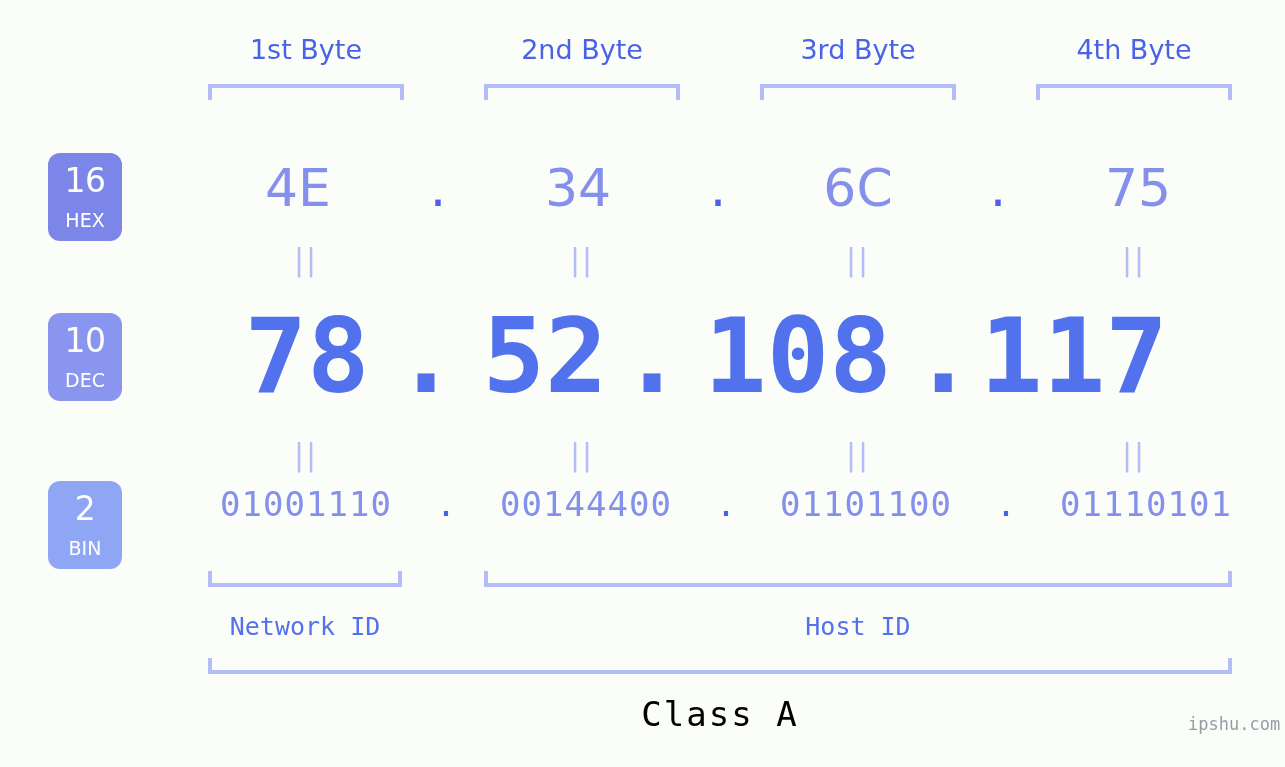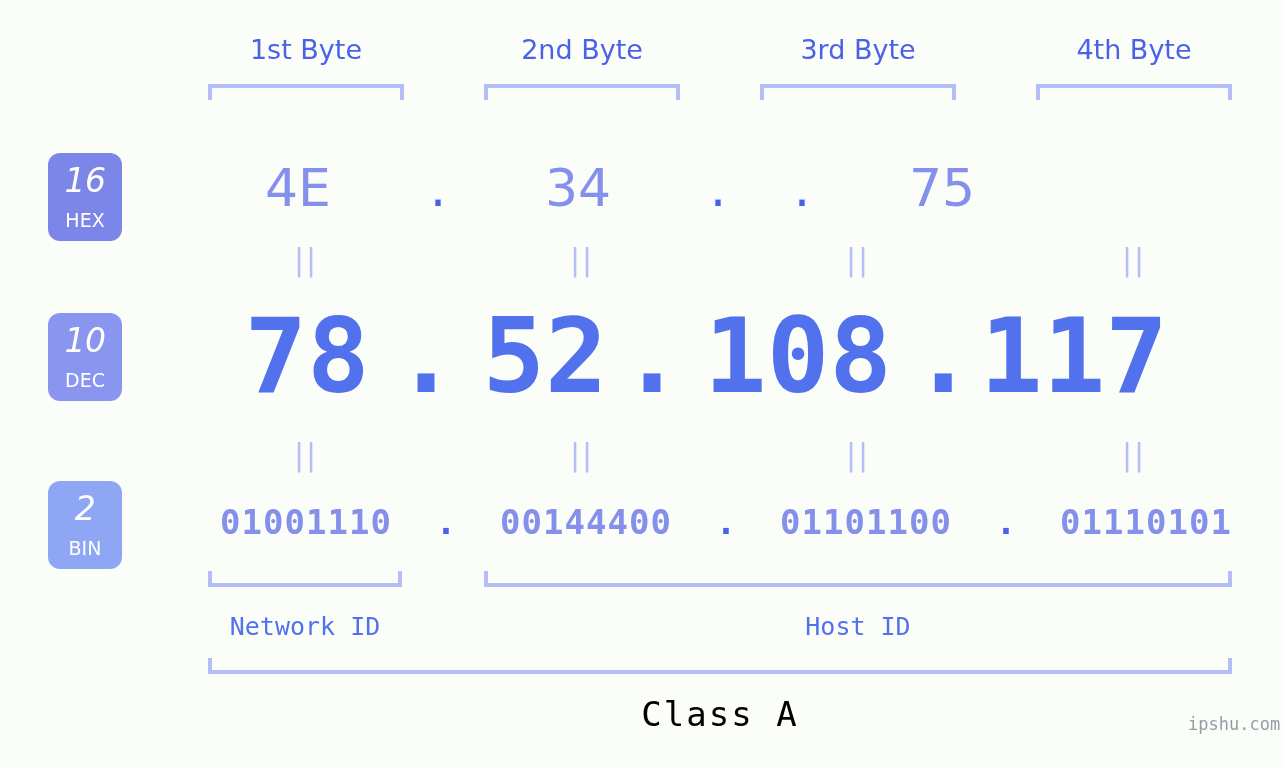--- a/index.html
+++ b/index.html
@@ -42,21 +42,21 @@
     width: 74px;
     border-radius: 12px;
     color: #ffffff;
     display: flex;
     flex-direction: column;
     align-items: center;
     justify-content: center;
     font-family: "DejaVu Sans", sans-serif;
     line-height: 1;
   }
-  .badge .num { font-size: 33px; letter-spacing: -0.5px; font-style: italic; }
+  .badge .num { font-size: 33px; letter-spacing: -0.5px; }
   .badge .nm  { font-size: 19px; margin-top: 14px; }
 
   
   .row { position: absolute; display: flex; align-items: baseline; }
 
   .hexrow { color: #8490ec; font-family: "DejaVu Sans", sans-serif; font-size: 52px; }
   .hexrow .cell { width: 196px; text-align: center; }
   .hexrow .dot { width: 84px; text-align: center; color:#4a62e8; font-size:52px; }
 
   .decrow { color: #5271ed; font-family: "DejaVu Sans Mono", monospace; font-size: 104px; font-weight: 700; }
@@ -121,20 +121,21 @@
   <div class="badge" style="left:48px; top:153px; height:88px; background:#7b86e8;">
     <span class="num">16</span>
     <span class="nm">HEX</span>
   </div>
 
   <div class="row hexrow" style="left:200px; top:158px;">
     <span class="cell">4E</span>
     <span class="dot">.</span>
     <span class="cell">34</span>
     <span class="dot">.</span>
+    <span class="cell">6C</span>
     <span class="dot">.</span>
     <span class="cell">75</span>
   </div>
 
   <div class="eq" style="left:208px; top:245px; width:196px; text-align:center;">||</div>
   <div class="eq" style="left:484px; top:245px; width:196px; text-align:center;">||</div>
   <div class="eq" style="left:760px; top:245px; width:196px; text-align:center;">||</div>
   <div class="eq" style="left:1036px; top:245px; width:196px; text-align:center;">||</div>
 
   <div class="badge" style="left:48px; top:313px; height:88px; background:#8a95ef;">
@@ -155,21 +156,21 @@
   <div class="eq" style="left:208px; top:440px; width:196px; text-align:center;">||</div>
   <div class="eq" style="left:484px; top:440px; width:196px; text-align:center;">||</div>
   <div class="eq" style="left:760px; top:440px; width:196px; text-align:center;">||</div>
   <div class="eq" style="left:1036px; top:440px; width:196px; text-align:center;">||</div>
 
   <div class="badge" style="left:48px; top:481px; height:88px; background:#8fa6f4;">
     <span class="num">2</span>
     <span class="nm">BIN</span>
   </div>
 
-  <div class="row binrow" style="left:192px; top:502px;font-weight:bold;">
+  <div class="row binrow" style="left:192px; top:484px;">
     <span class="cell">01001110</span>
     <span class="dot">.</span>
     <span class="cell">00144400</span>
     <span class="dot">.</span>
     <span class="cell">01101100</span>
     <span class="dot">.</span>
     <span class="cell">01110101</span>
   </div>
 
   <div class="bracket-up" style="left:208px; top:571px; width:194px;"></div>

